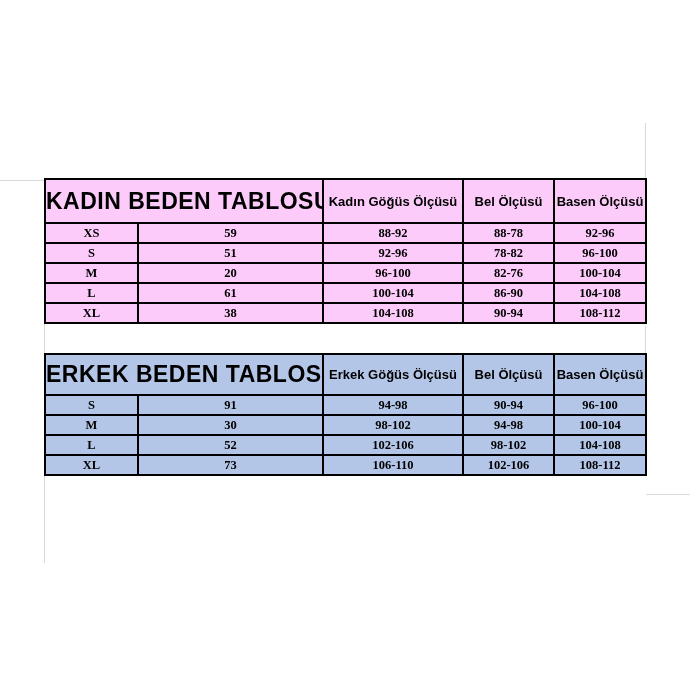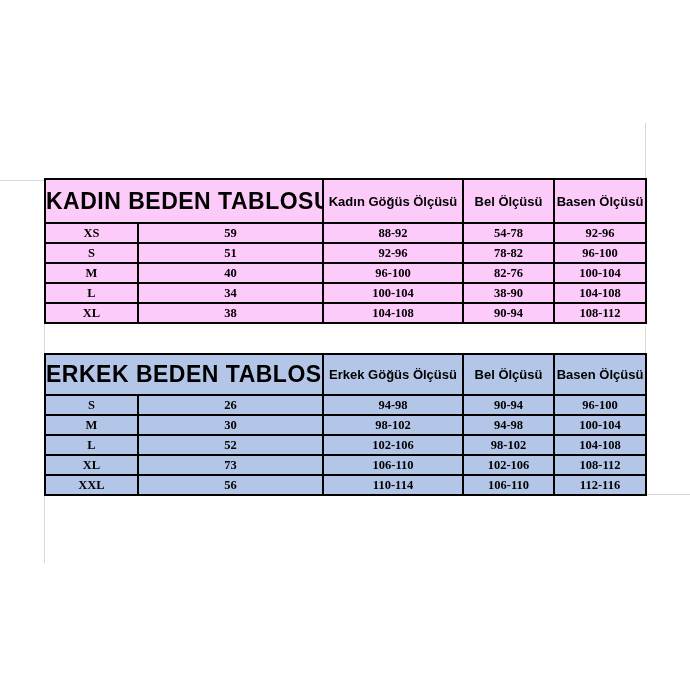--- a/index.html
+++ b/index.html
@@ -82,42 +82,42 @@
       <tr class="header-row">
         <td class="tbl-title" colspan="2">KADIN BEDEN TABLOSU</td>
         <td class="col-header">Kadın Göğüs Ölçüsü</td>
         <td class="col-header">Bel Ölçüsü</td>
         <td class="col-header">Basen Ölçüsü</td>
       </tr>
       <tr class="data-row">
         <td class="data-cell">XS</td>
         <td class="data-cell">59</td>
         <td class="data-cell">88-92</td>
-        <td class="data-cell">54-78</td>
+        <td class="data-cell">88-78</td>
         <td class="data-cell">92-96</td>
       </tr>
       <tr class="data-row">
         <td class="data-cell">S</td>
         <td class="data-cell">51</td>
         <td class="data-cell">92-96</td>
         <td class="data-cell">78-82</td>
         <td class="data-cell">96-100</td>
       </tr>
       <tr class="data-row">
         <td class="data-cell">M</td>
-        <td class="data-cell">40</td>
+        <td class="data-cell">20</td>
         <td class="data-cell">96-100</td>
         <td class="data-cell">82-76</td>
         <td class="data-cell">100-104</td>
       </tr>
       <tr class="data-row">
         <td class="data-cell">L</td>
-        <td class="data-cell">34</td>
+        <td class="data-cell">61</td>
         <td class="data-cell">100-104</td>
-        <td class="data-cell">38-90</td>
+        <td class="data-cell">86-90</td>
         <td class="data-cell">104-108</td>
       </tr>
       <tr class="data-row">
         <td class="data-cell">XL</td>
         <td class="data-cell">38</td>
         <td class="data-cell">104-108</td>
         <td class="data-cell">90-94</td>
         <td class="data-cell">108-112</td>
       </tr>
     </tbody>
@@ -133,21 +133,21 @@
     </colgroup>
     <tbody>
       <tr class="header-row">
         <td class="tbl-title" colspan="2">ERKEK BEDEN TABLOSU</td>
         <td class="col-header">Erkek Göğüs Ölçüsü</td>
         <td class="col-header">Bel Ölçüsü</td>
         <td class="col-header">Basen Ölçüsü</td>
       </tr>
       <tr class="data-row">
         <td class="data-cell">S</td>
-        <td class="data-cell">26</td>
+        <td class="data-cell">91</td>
         <td class="data-cell">94-98</td>
         <td class="data-cell">90-94</td>
         <td class="data-cell">96-100</td>
       </tr>
       <tr class="data-row">
         <td class="data-cell">M</td>
         <td class="data-cell">30</td>
         <td class="data-cell">98-102</td>
         <td class="data-cell">94-98</td>
         <td class="data-cell">100-104</td>
@@ -159,23 +159,16 @@
         <td class="data-cell">98-102</td>
         <td class="data-cell">104-108</td>
       </tr>
       <tr class="data-row">
         <td class="data-cell">XL</td>
         <td class="data-cell">73</td>
         <td class="data-cell">106-110</td>
         <td class="data-cell">102-106</td>
         <td class="data-cell">108-112</td>
       </tr>
-      <tr class="data-row">
-        <td class="data-cell">XXL</td>
-        <td class="data-cell">56</td>
-        <td class="data-cell">110-114</td>
-        <td class="data-cell">106-110</td>
-        <td class="data-cell">112-116</td>
-      </tr>
     </tbody>
   </table>
 
 </div>
 
 </body></html>

